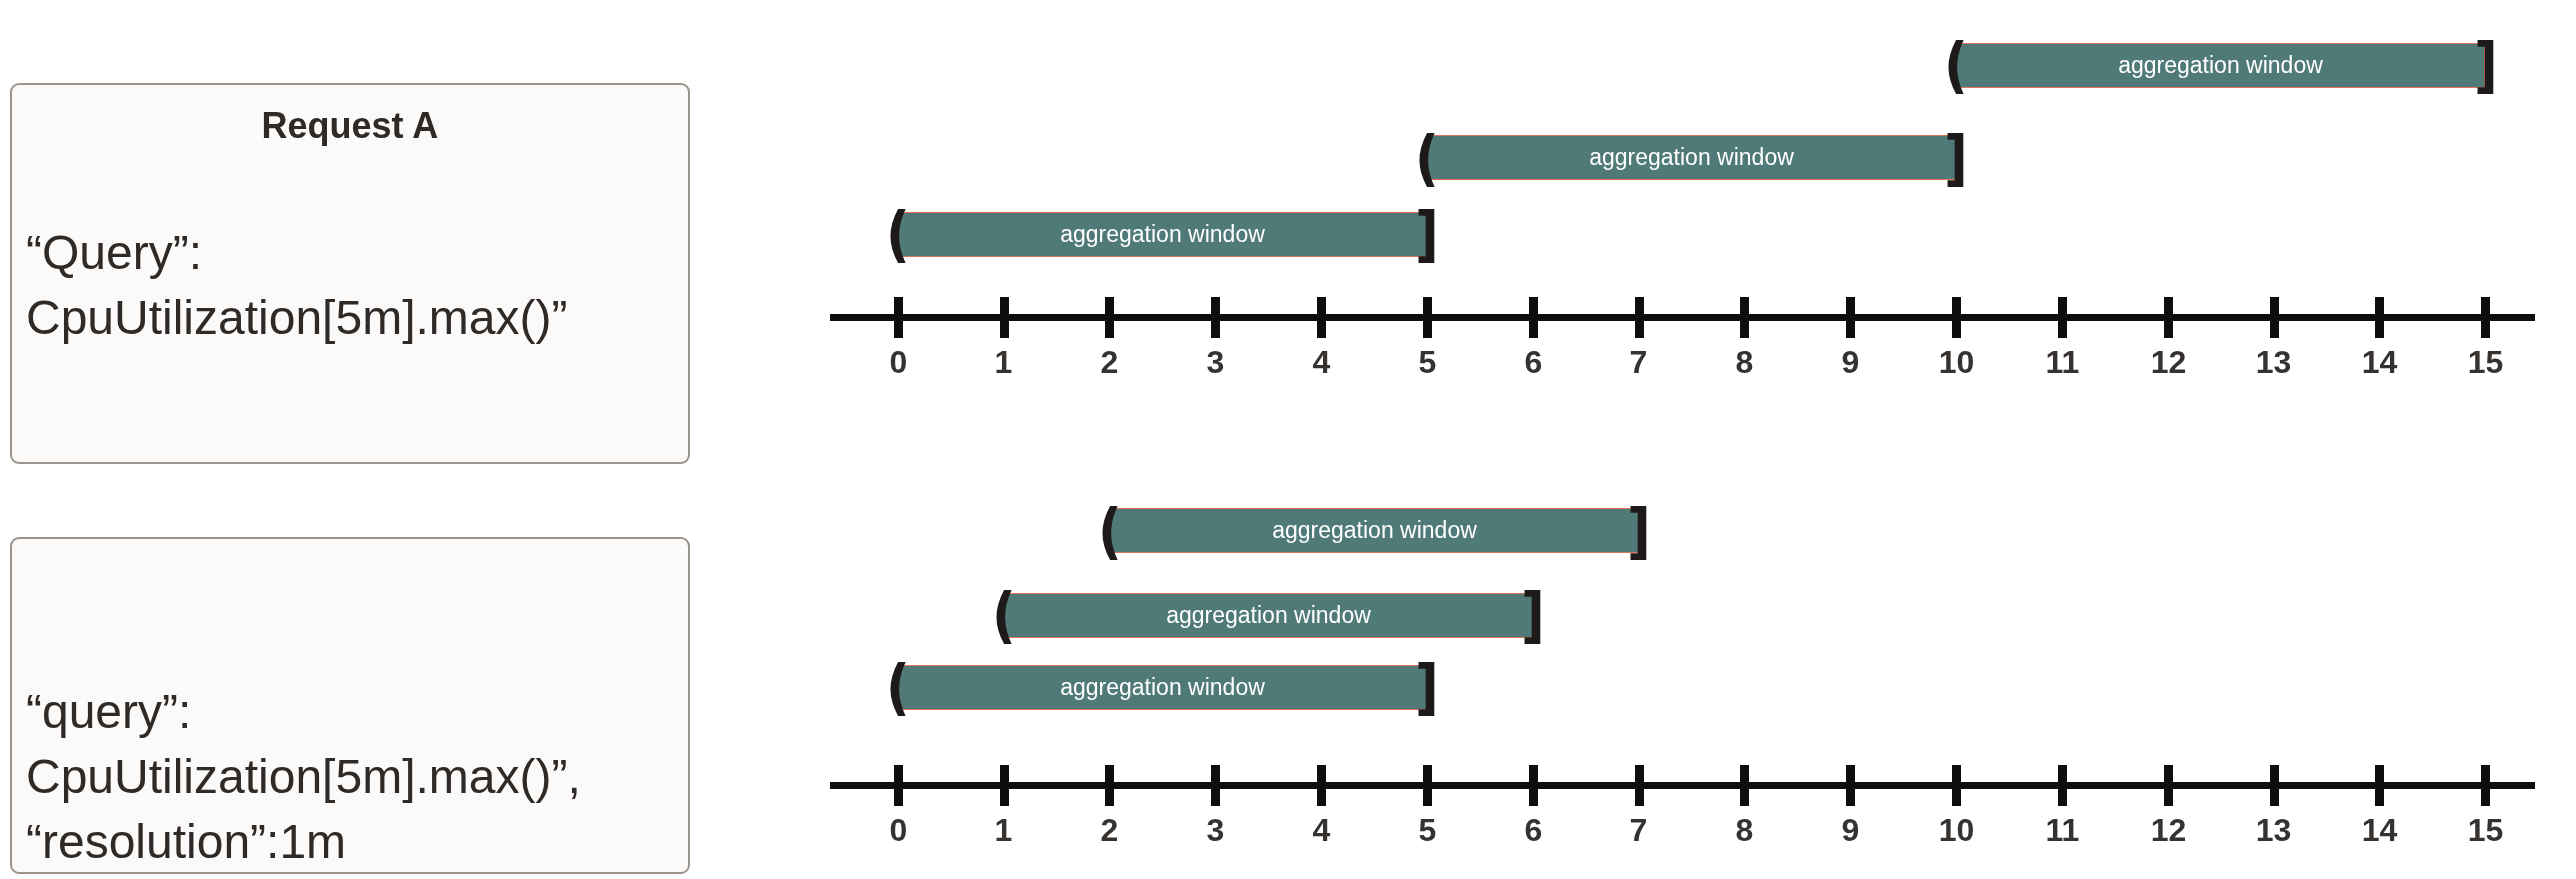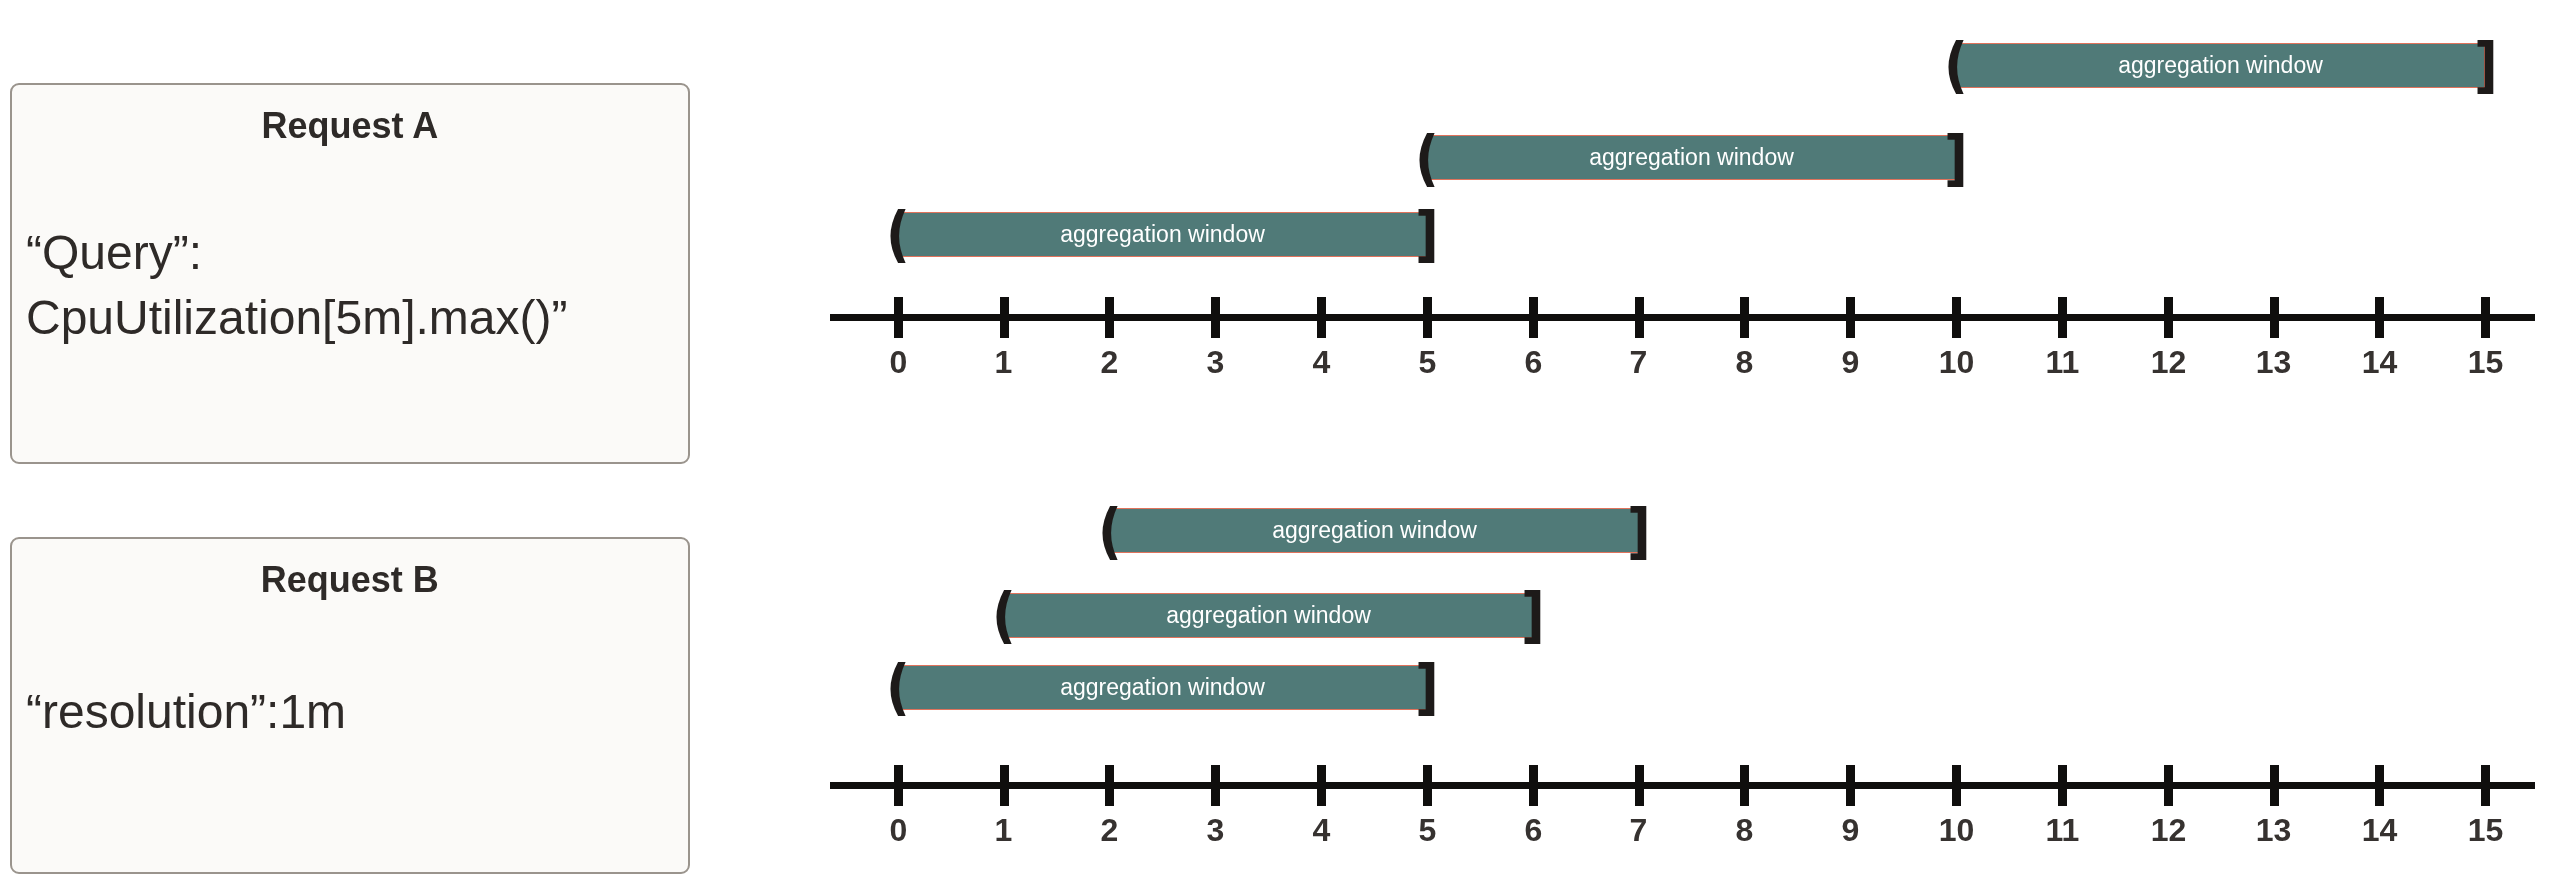--- a/index.html
+++ b/index.html
@@ -55,22 +55,22 @@
 <div class="canvas">
 
   <section class="request-box box-a">
     <h2 class="box-title">Request A</h2>
     <div class="box-body">
       <p>“Query”: CpuUtilization[5m].max()”</p>
     </div>
   </section>
 
   <section class="request-box box-b">
-    <h2 class="box-title">Request B</h2>
     <div class="box-body">
+      <p>“query”: CpuUtilization[5m].max()”,</p>
       <p>“resolution”:1m</p>
     </div>
   </section>
 
   <div id="timeline-a">
       <div class="axis-line" style="left: 830px; width: 1705px; top: 314px;"></div>
       <div class="tick" style="left: 894px; top: 297px; height: 41px;"></div>
       <div class="tick-label" style="left: 863px; top: 344px;">0</div>
       <div class="tick" style="left: 1000px; top: 297px; height: 41px;"></div>
       <div class="tick-label" style="left: 968px; top: 344px;">1</div>

